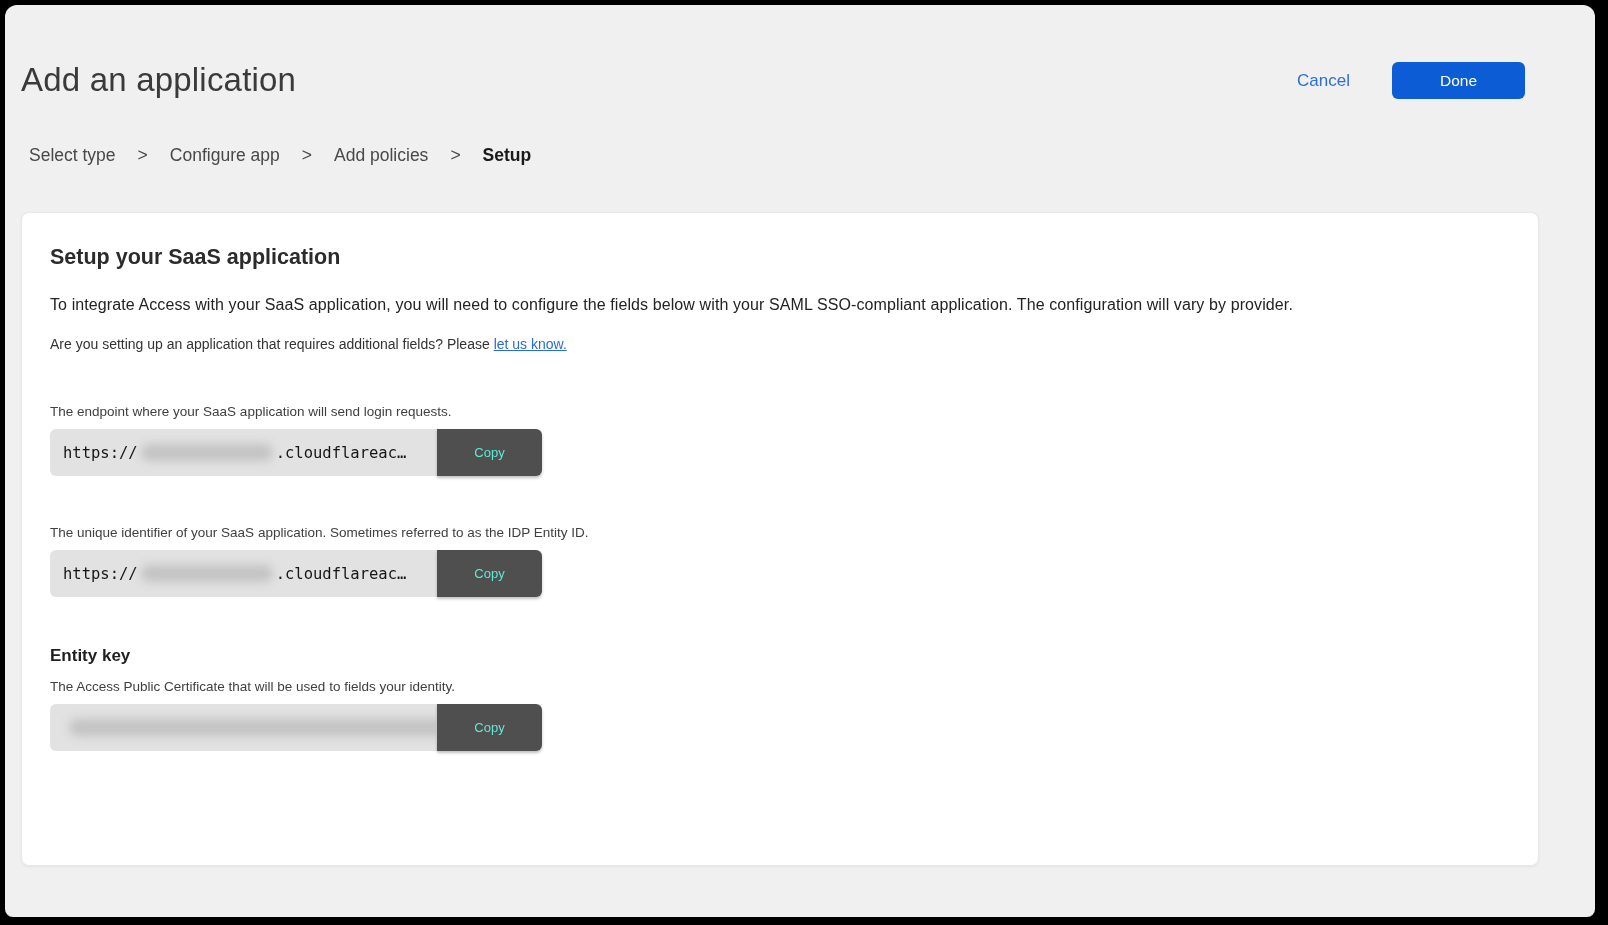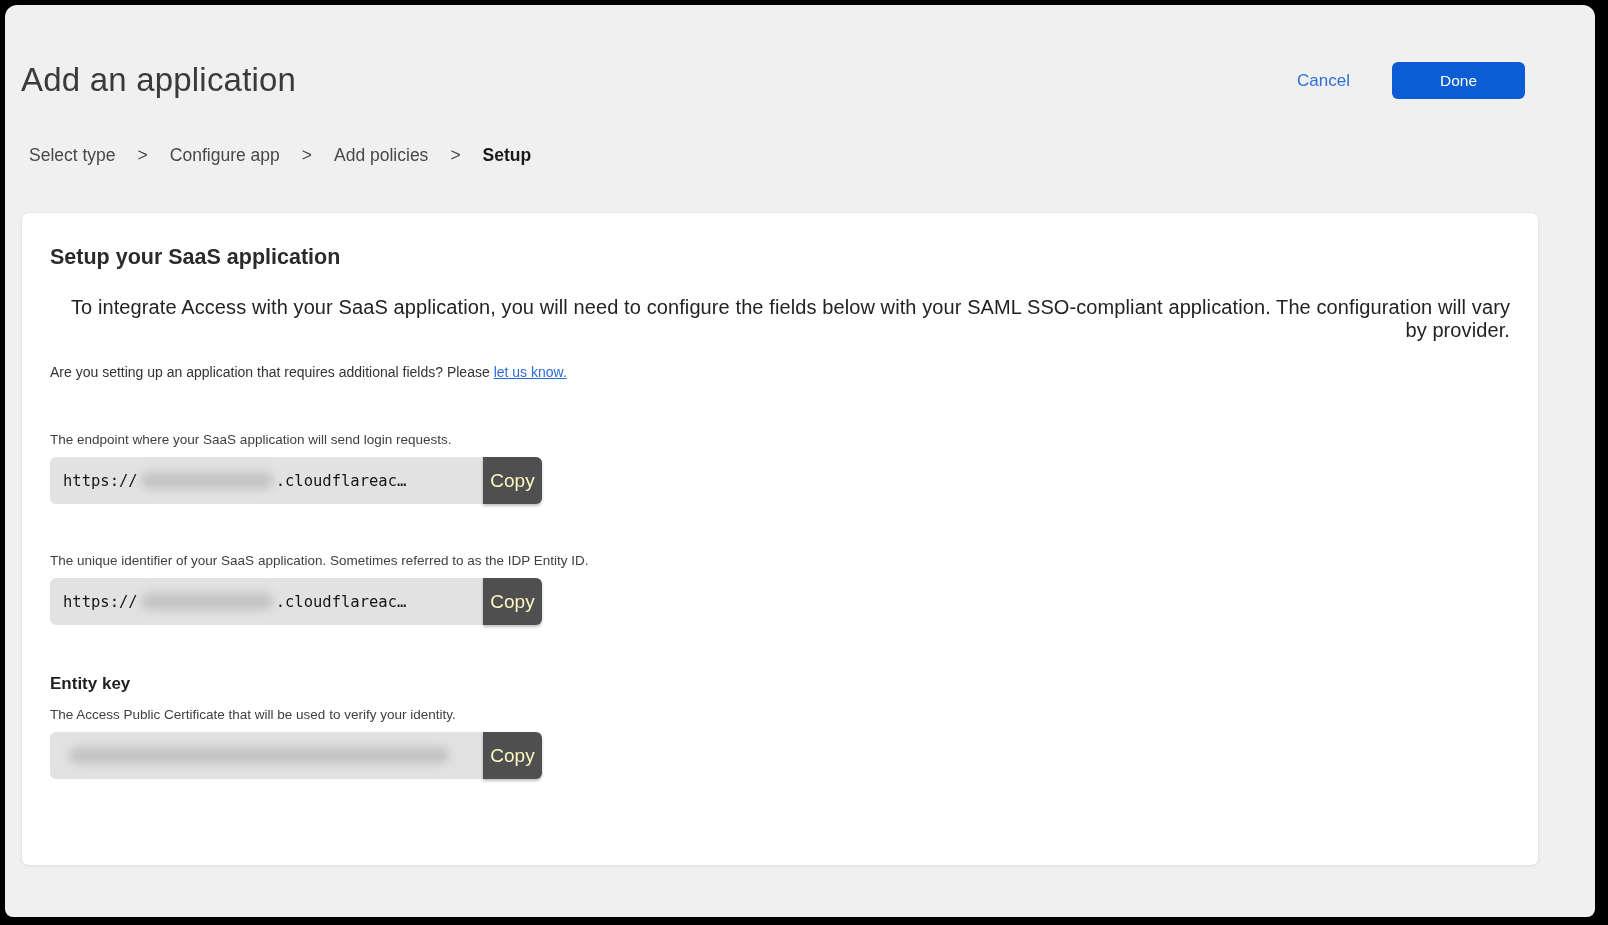--- a/index.html
+++ b/index.html
@@ -68,24 +68,23 @@
     box-shadow: 0 1px 3px rgba(0,0,0,0.05);
     padding: 32px 28px;
   }
   .card-title {
     font-size: 21.5px;
     font-weight: 700;
     color: #2b2b2b;
   }
   .card-intro {
     margin-top: 26px;
-    font-size: 20px;
+    font-size: 16px;
     color: #232323;
     letter-spacing: 0.1px;
-    text-align: right;
   }
   .card-note {
     margin-top: 22px;
     font-size: 14px;
     color: #333;
   }
   .note-link {
     color: #2b6bd8;
     text-decoration: underline;
     cursor: pointer;
@@ -132,27 +131,27 @@
     border-radius: 9px;
     filter: blur(5px);
     margin: 0 3px;
     flex: none;
   }
   .blur-pill.wide {
     width: 380px;
     margin-left: 6px;
   }
   .copy-btn {
-    width: 59px;
+    width: 105px;
     flex: none;
     background: #4f4f4f;
-    color: #fef9c3;
+    color: #5eead4;
     border: none;
     border-radius: 0 6px 6px 0;
-    font-size: 19px;
+    font-size: 13px;
     font-family: inherit;
     cursor: pointer;
     box-shadow: 0 2px 3px rgba(0,0,0,0.25);
   }
 </style>
 </head>
 <body>
 
 <div class="frame">
 
@@ -198,21 +197,21 @@
             <span>https://</span>
             <span class="blur-pill"></span>
             <span>.cloudflareac…</span>
           </div>
         <button class="copy-btn">Copy</button>
       </div>
     </div>
 
     <div class="field-section">
       <div class="field-label">Entity key</div>
-      <div class="field-desc">The Access Public Certificate that will be used to verify your identity.</div>
+      <div class="field-desc">The Access Public Certificate that will be used to fields your identity.</div>
       <div class="field-row">
         <div class="field-value">
             <span class="blur-pill wide"></span>
           </div>
         <button class="copy-btn">Copy</button>
       </div>
     </div>
   </section>
 
 </div>

